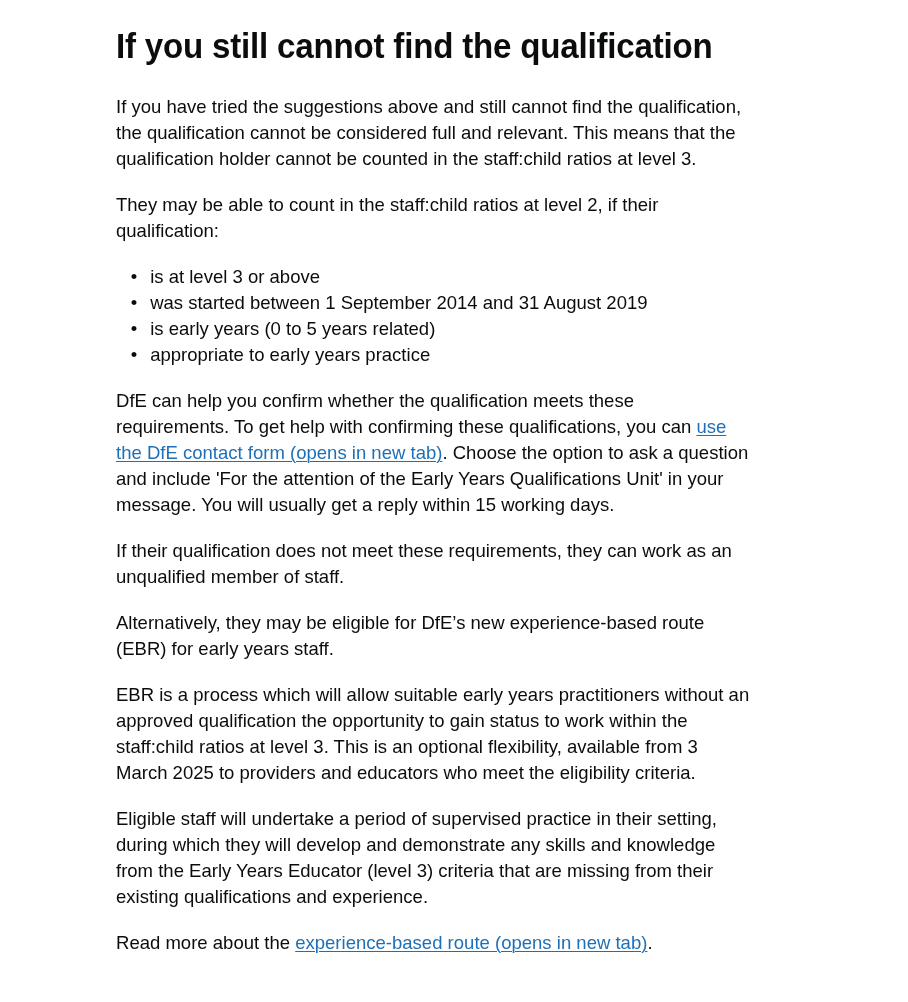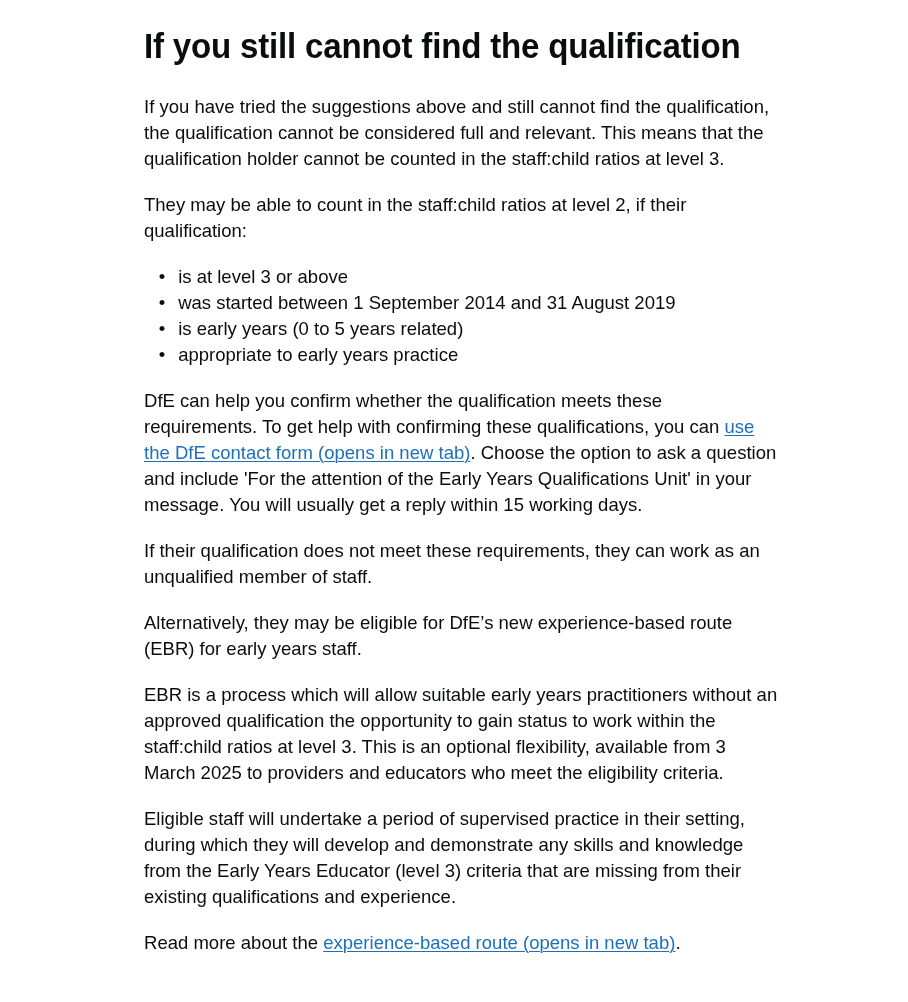--- a/index.html
+++ b/index.html
@@ -12,21 +12,20 @@
     height: 1002px;
     overflow: hidden;
     font-family: "Liberation Sans", "DejaVu Sans", sans-serif;
     color: #0b0c0c;
     -webkit-font-smoothing: antialiased;
   }
   .page {
     box-sizing: border-box;
     width: 880px;
     padding: 26px 110px 0 116px;
-    margin-left: 28px;
   }
   .content {
     width: 650px;
   }
 
   h1.page-title {
     font-size: 35px;
     line-height: 40px;
     font-weight: 700;
     letter-spacing: -0.2px;

